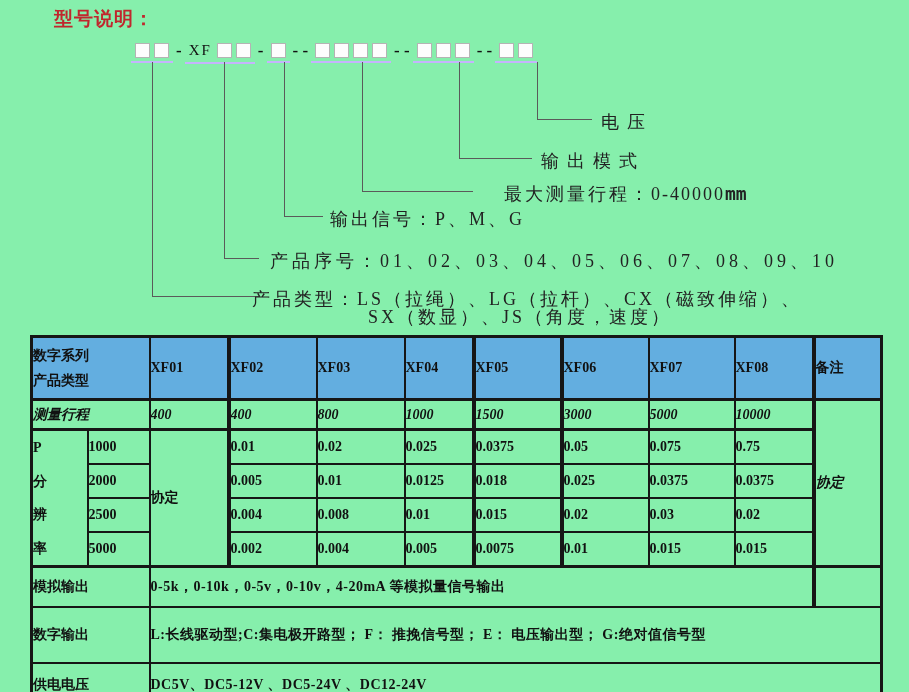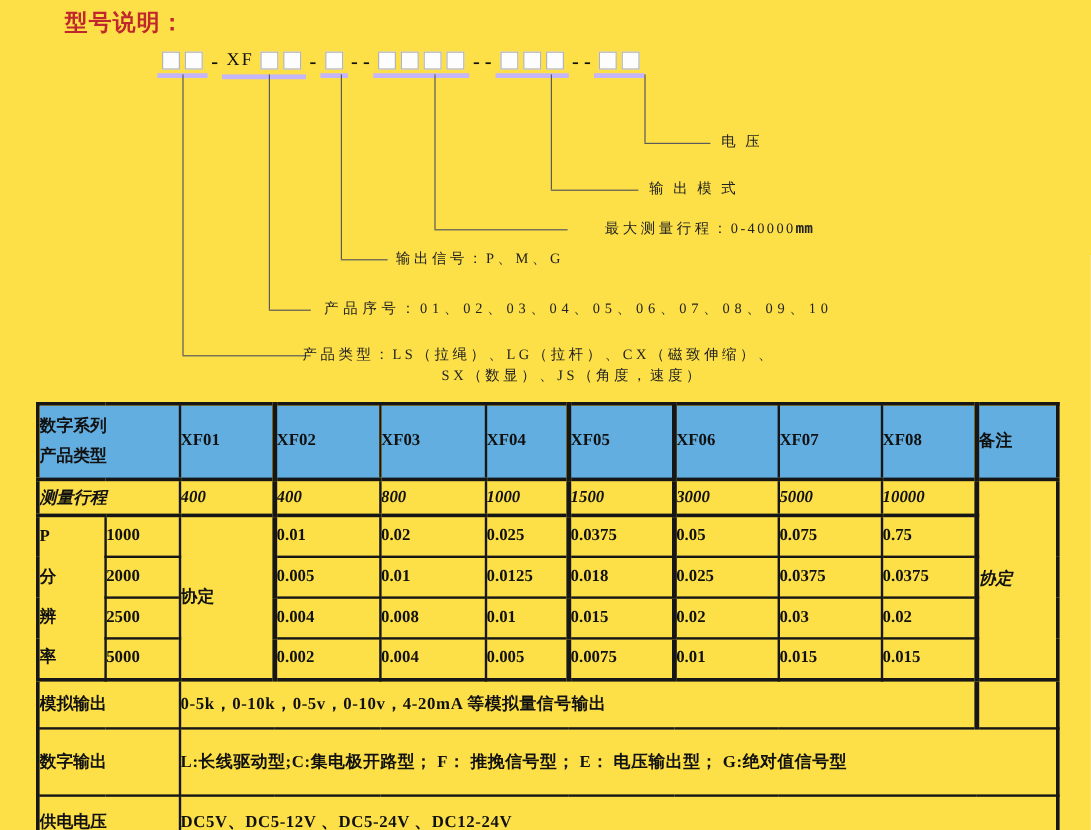--- a/index.html
+++ b/index.html
@@ -1,31 +1,31 @@
 <!DOCTYPE html>
 <html><head>
 <meta charset="utf-8">
 <style>
   html,body{margin:0;padding:0;background:#e8e8e8;}
-  .screen{position:relative;width:909px;height:692px;background:#fde047;overflow:hidden;
+  .screen{position:relative;width:909px;height:692px;background:#86efac;overflow:hidden;
           font-family:"Liberation Serif","DejaVu Serif",serif;color:#1a1a1a;}
   
   .page-title{position:absolute;left:54px;top:6px;font-family:"Liberation Sans","DejaVu Sans",sans-serif;
               font-weight:bold;font-size:19px;color:#c0272d;letter-spacing:1px;}
   
   .format-line{position:absolute;left:131px;top:41px;display:flex;align-items:center;}
   .fmt-group{display:inline-flex;align-items:center;gap:4px;padding:1px 4px 3px 4px;
-             border-bottom:4px solid #c4b5fd;}
+             border-bottom:2px solid #c4b5fd;}
   .fmt-box{display:inline-block;width:13px;height:13px;border:1px solid #b4b4b4;background:#fdfdfd;}
   .fmt-prefix{font-size:15px;letter-spacing:2px;color:#111;margin-right:1px;}
   .fmt-sep{font-weight:bold;font-size:17px;color:#111;margin:0 3px;white-space:pre;transform:translateY(-2px);}
   
   .vline{position:absolute;width:1px;background:#5a5a5a;}
   .hline{position:absolute;height:1px;background:#5a5a5a;}
-  .clabel{position:absolute;font-size:12px;color:#222;letter-spacing:3px;white-space:nowrap;}
+  .clabel{position:absolute;font-size:18px;color:#222;letter-spacing:3px;white-space:nowrap;}
   .clabel.wide{letter-spacing:8px;}
   .clabel .unit{font-family:"DejaVu Sans Mono","Liberation Mono",monospace;font-weight:bold;letter-spacing:0;}
   .clabel .tval{letter-spacing:2px;}
   
   .spec-table{position:absolute;left:30px;top:335px;border-collapse:collapse;table-layout:fixed;
               width:850px;height:353px;border:3px solid #161616;}
   .spec-table td,.spec-table th{border:2px solid #161616;font-weight:bold;font-size:14px;color:#111;
               padding:0;overflow:hidden;vertical-align:middle;text-align:left;}
   .spec-table tr.tt td,.spec-table tr.tt th{border-top-width:3px;}
   .thL{border-left-width:4px !important;}

